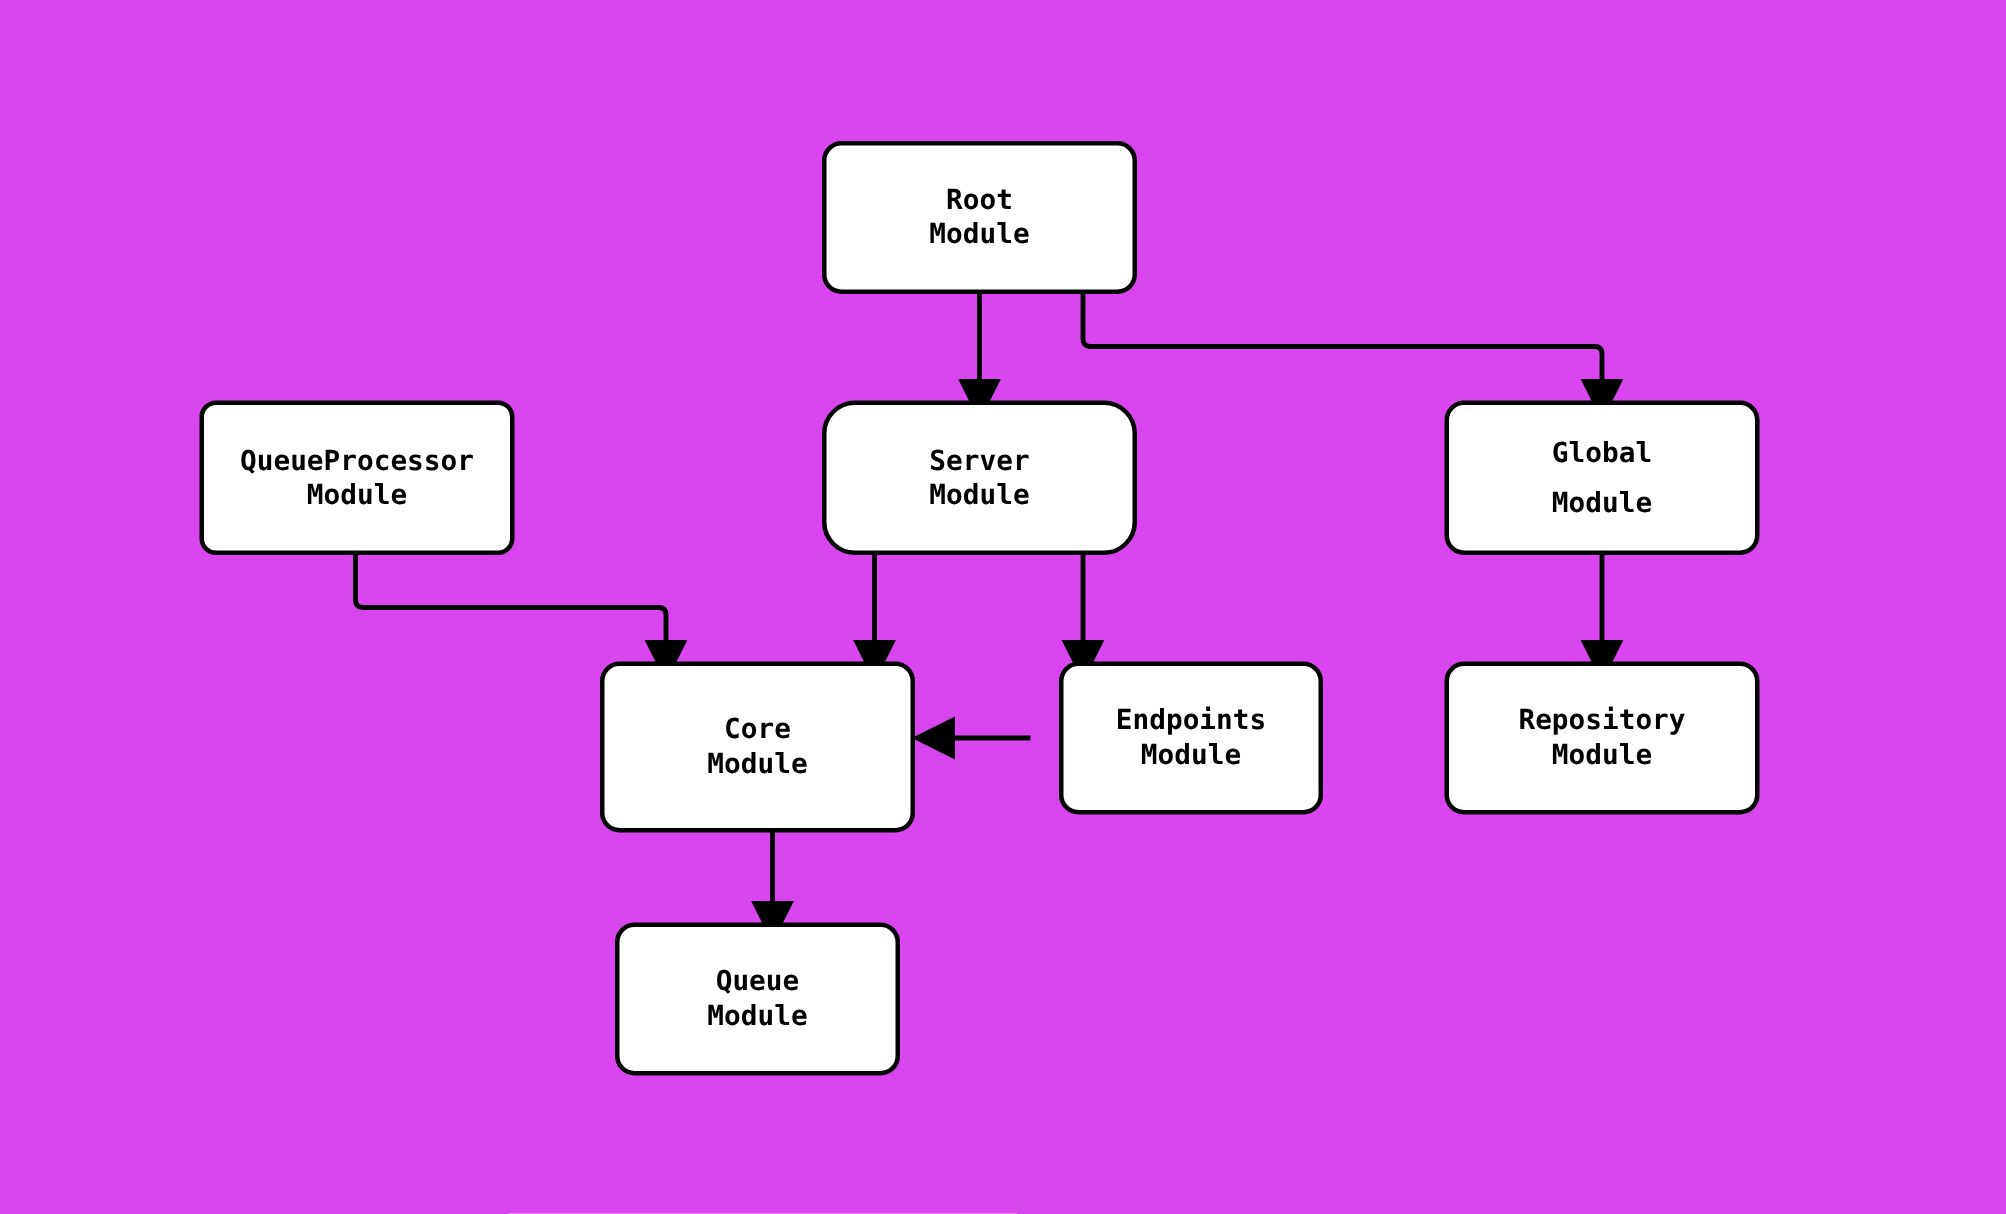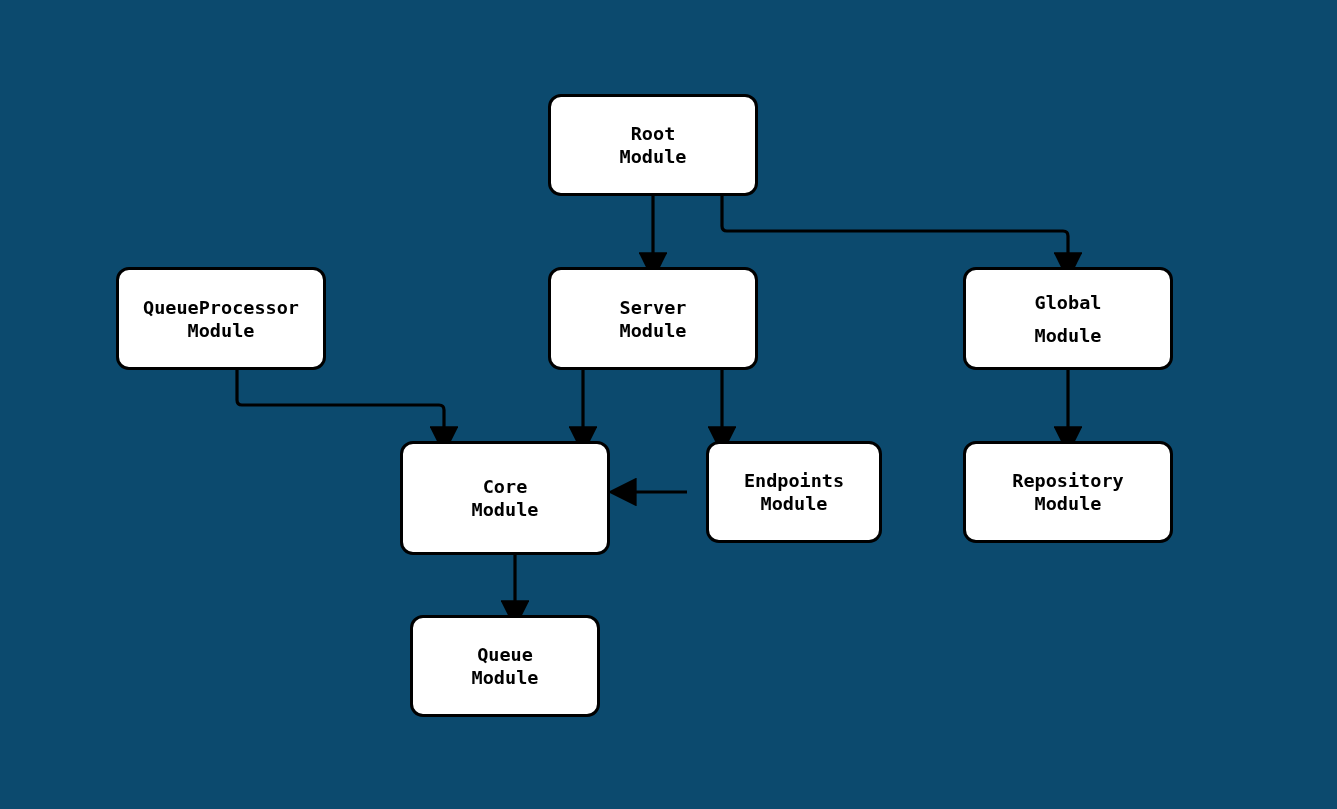--- a/index.html
+++ b/index.html
@@ -11,21 +11,21 @@
   body {
     width: 1337px;
     height: 809px;
     overflow: hidden;
     font-family: "DejaVu Sans Mono", "Liberation Mono", monospace;
   }
   #diagram-canvas {
     position: relative;
     width: 1337px;
     height: 809px;
-    background: #0c4a6e;
+    background: #d946ef;
   }
   #edge-layer {
     position: absolute;
     left: 0;
     top: 0;
     width: 1337px;
     height: 809px;
     pointer-events: none;
   }
   #node-layer {
@@ -103,26 +103,26 @@
     </g>
   </svg>
 
   <div id="node-layer">
 
     <div class="node" style="left: 548px; top: 94px; width: 210px; height: 102px;">
       <span class="node-line">Root</span>
       <span class="node-line">Module</span>
     </div>
 
-    <div class="node" style="left: 116px; top: 267px; width: 210px; height: 103px;">
+    <div class="node" style="left: 133px; top: 267px; width: 210px; height: 103px; border-radius: 11px;">
       <span class="node-line">QueueProcessor</span>
       <span class="node-line">Module</span>
     </div>
 
-    <div class="node" style="left: 548px; top: 267px; width: 210px; height: 103px;">
+    <div class="node" style="left: 548px; top: 267px; width: 210px; height: 103px; border-radius: 22px;">
       <span class="node-line">Server</span>
       <span class="node-line">Module</span>
     </div>
 
     <div class="node" style="left: 963px; top: 267px; width: 210px; height: 103px; gap: 10px;">
       <span class="node-line">Global</span>
       <span class="node-line">Module</span>
     </div>
 
     <div class="node" style="left: 400px; top: 441px; width: 210px; height: 114px;">

